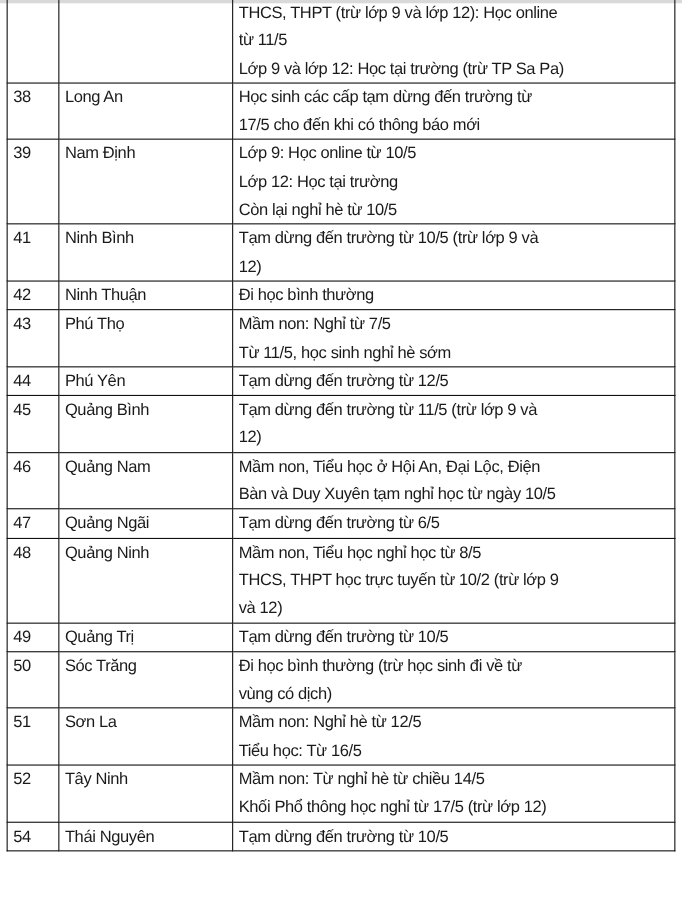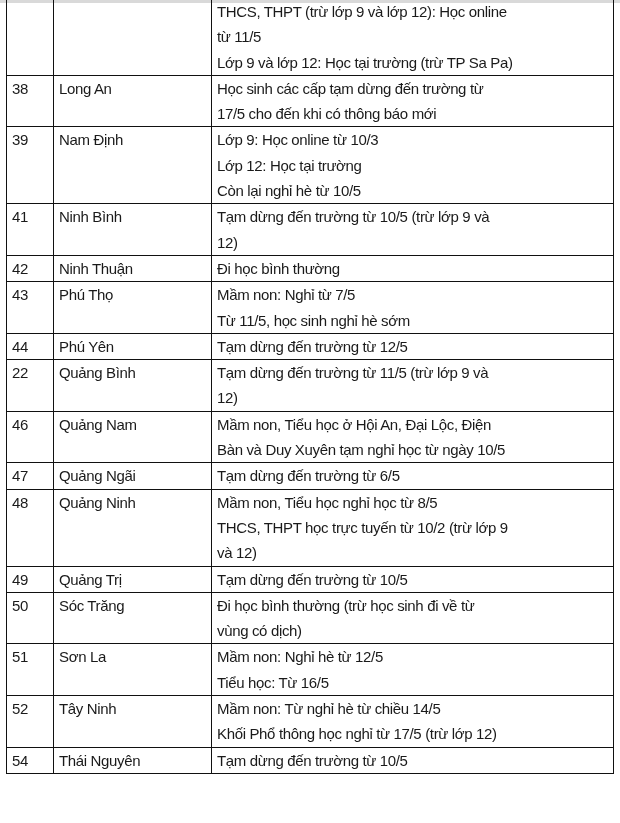--- a/index.html
+++ b/index.html
@@ -61,21 +61,21 @@
         <td class="prov">Long An</td>
         <td class="note">
           <span class="line">Học sinh các cấp tạm dừng đến trường từ</span>
           <span class="line">17/5 cho đến khi có thông báo mới</span>
         </td>
       </tr>
       <tr>
         <td class="no">39</td>
         <td class="prov">Nam Định</td>
         <td class="note">
-          <span class="line">Lớp 9: Học online từ 10/3</span>
+          <span class="line">Lớp 9: Học online từ 10/5</span>
           <span class="line">Lớp 12: Học tại trường</span>
           <span class="line">Còn lại nghỉ hè từ 10/5</span>
         </td>
       </tr>
       <tr>
         <td class="no">41</td>
         <td class="prov">Ninh Bình</td>
         <td class="note">
           <span class="line">Tạm dừng đến trường từ 10/5 (trừ lớp 9 và</span>
           <span class="line">12)</span>
@@ -97,21 +97,21 @@
         </td>
       </tr>
       <tr>
         <td class="no">44</td>
         <td class="prov">Phú Yên</td>
         <td class="note">
           <span class="line">Tạm dừng đến trường từ 12/5</span>
         </td>
       </tr>
       <tr>
-        <td class="no">22</td>
+        <td class="no">45</td>
         <td class="prov">Quảng Bình</td>
         <td class="note">
           <span class="line">Tạm dừng đến trường từ 11/5 (trừ lớp 9 và</span>
           <span class="line">12)</span>
         </td>
       </tr>
       <tr>
         <td class="no">46</td>
         <td class="prov">Quảng Nam</td>
         <td class="note">

